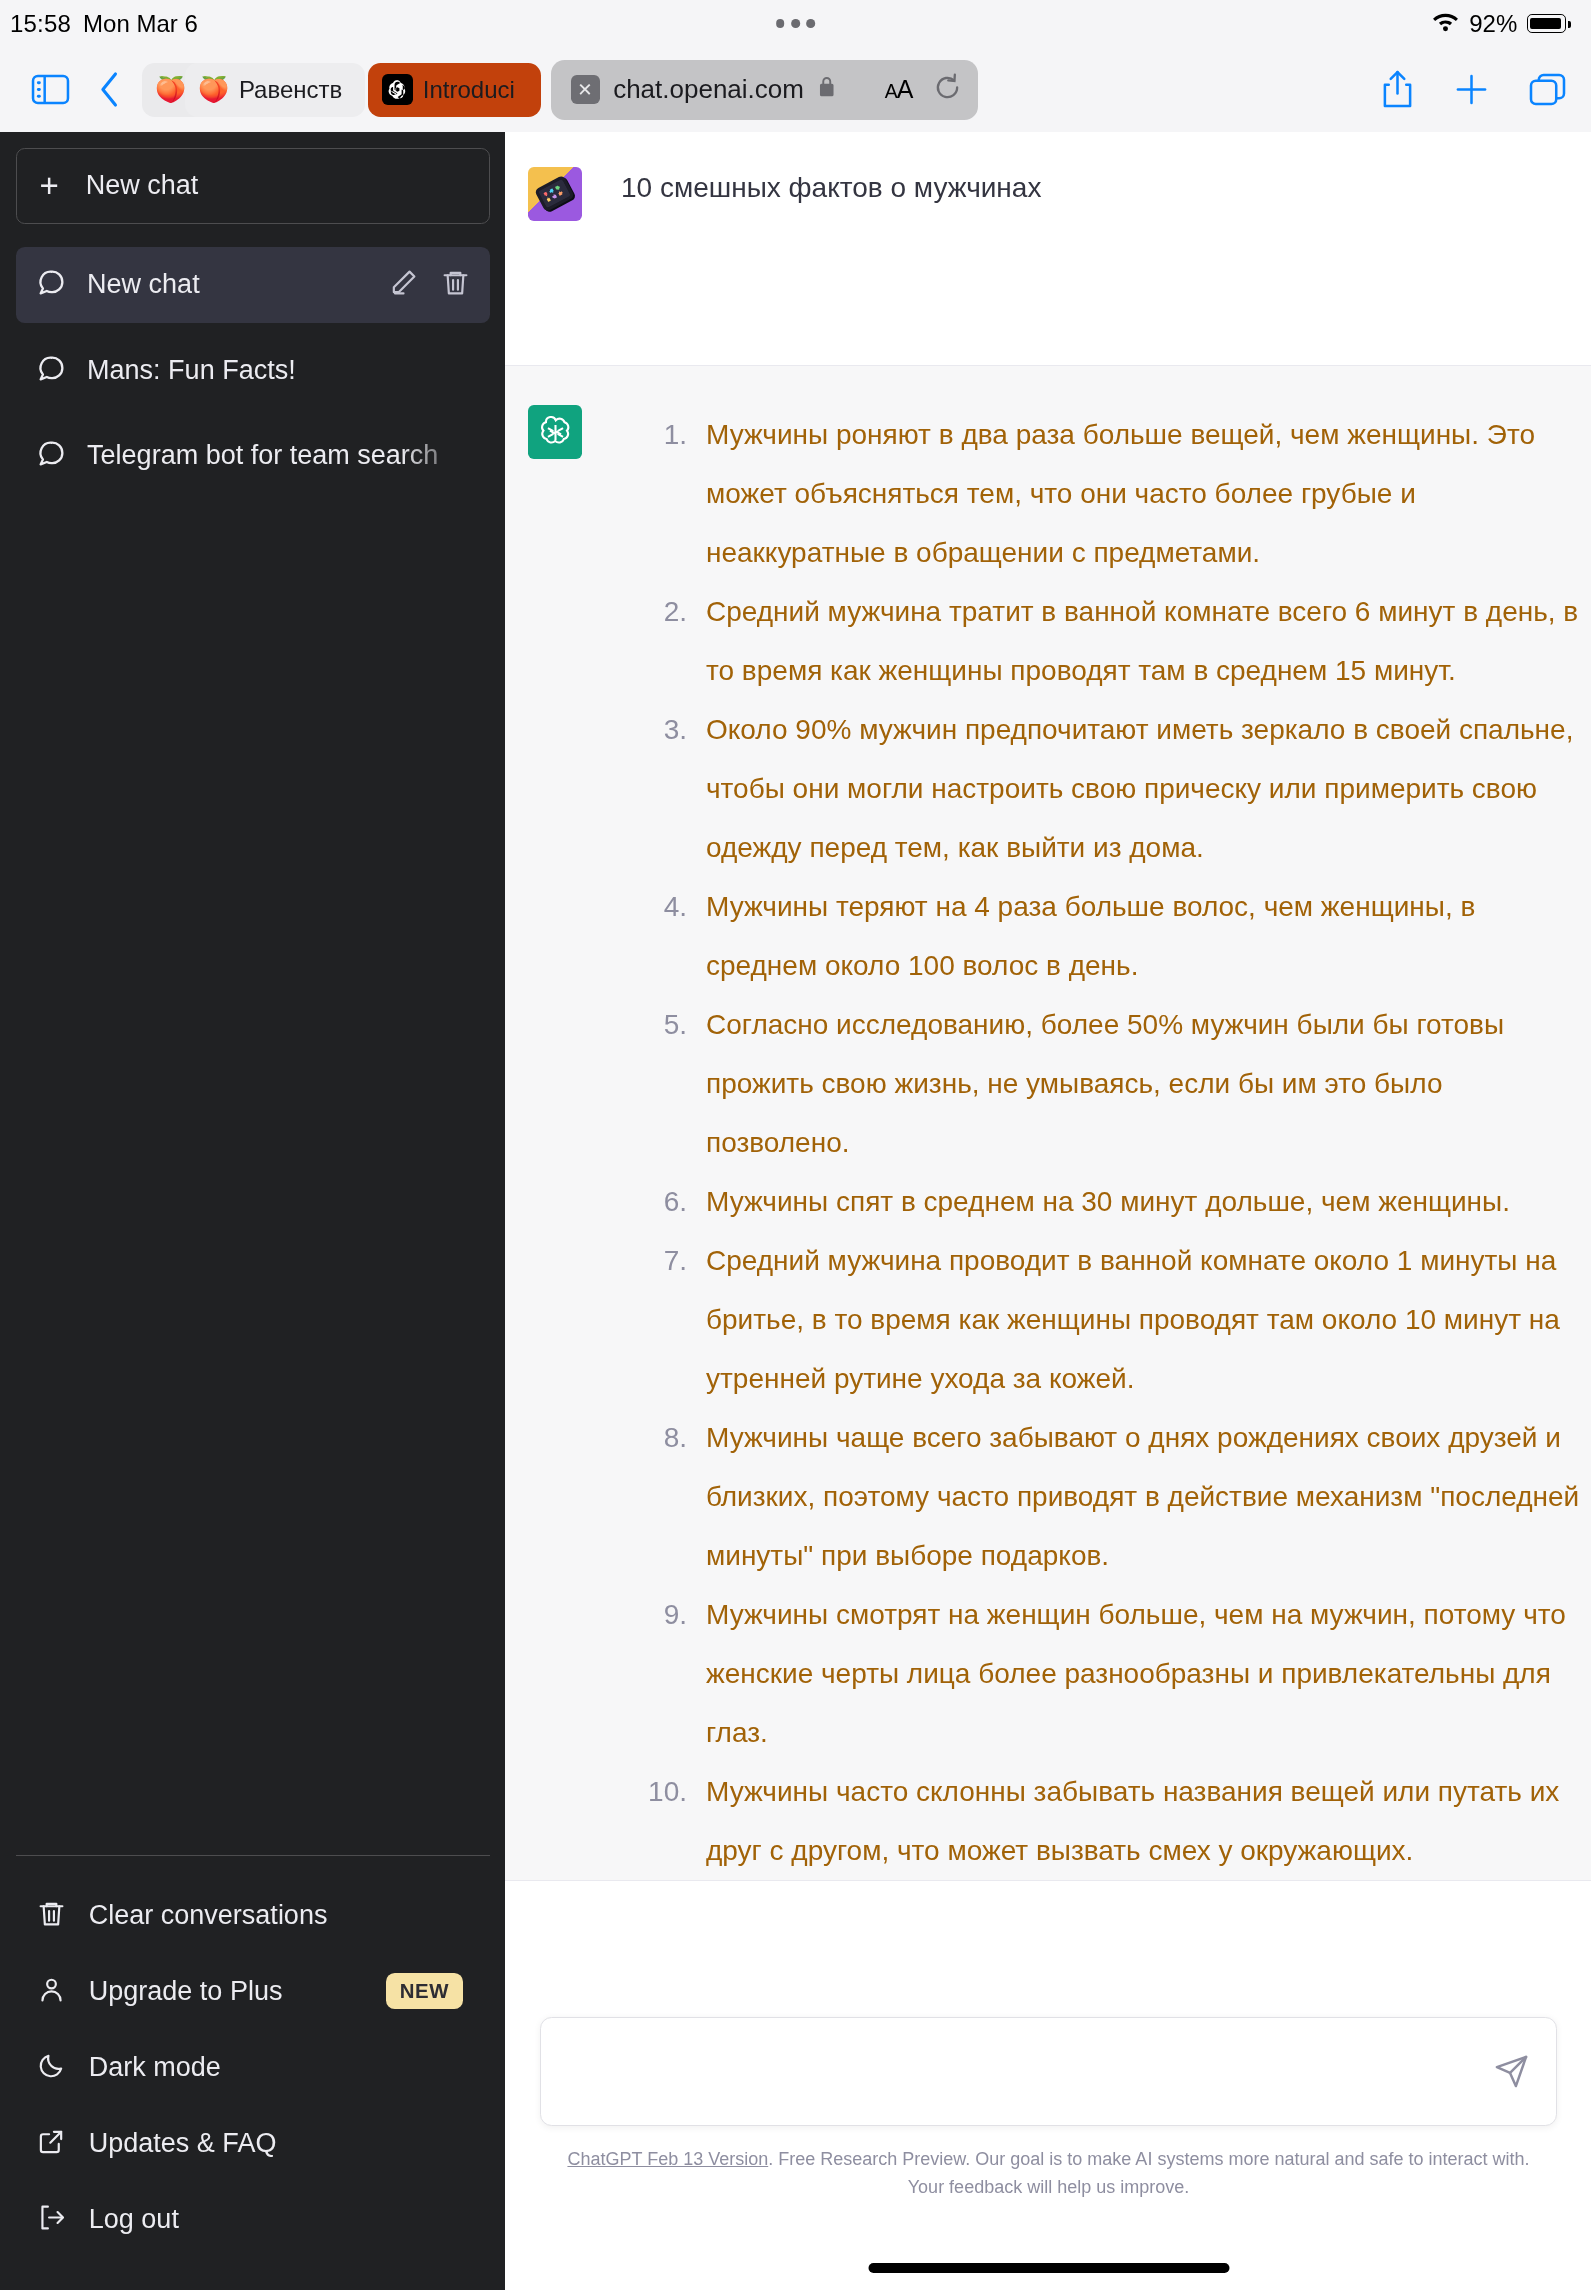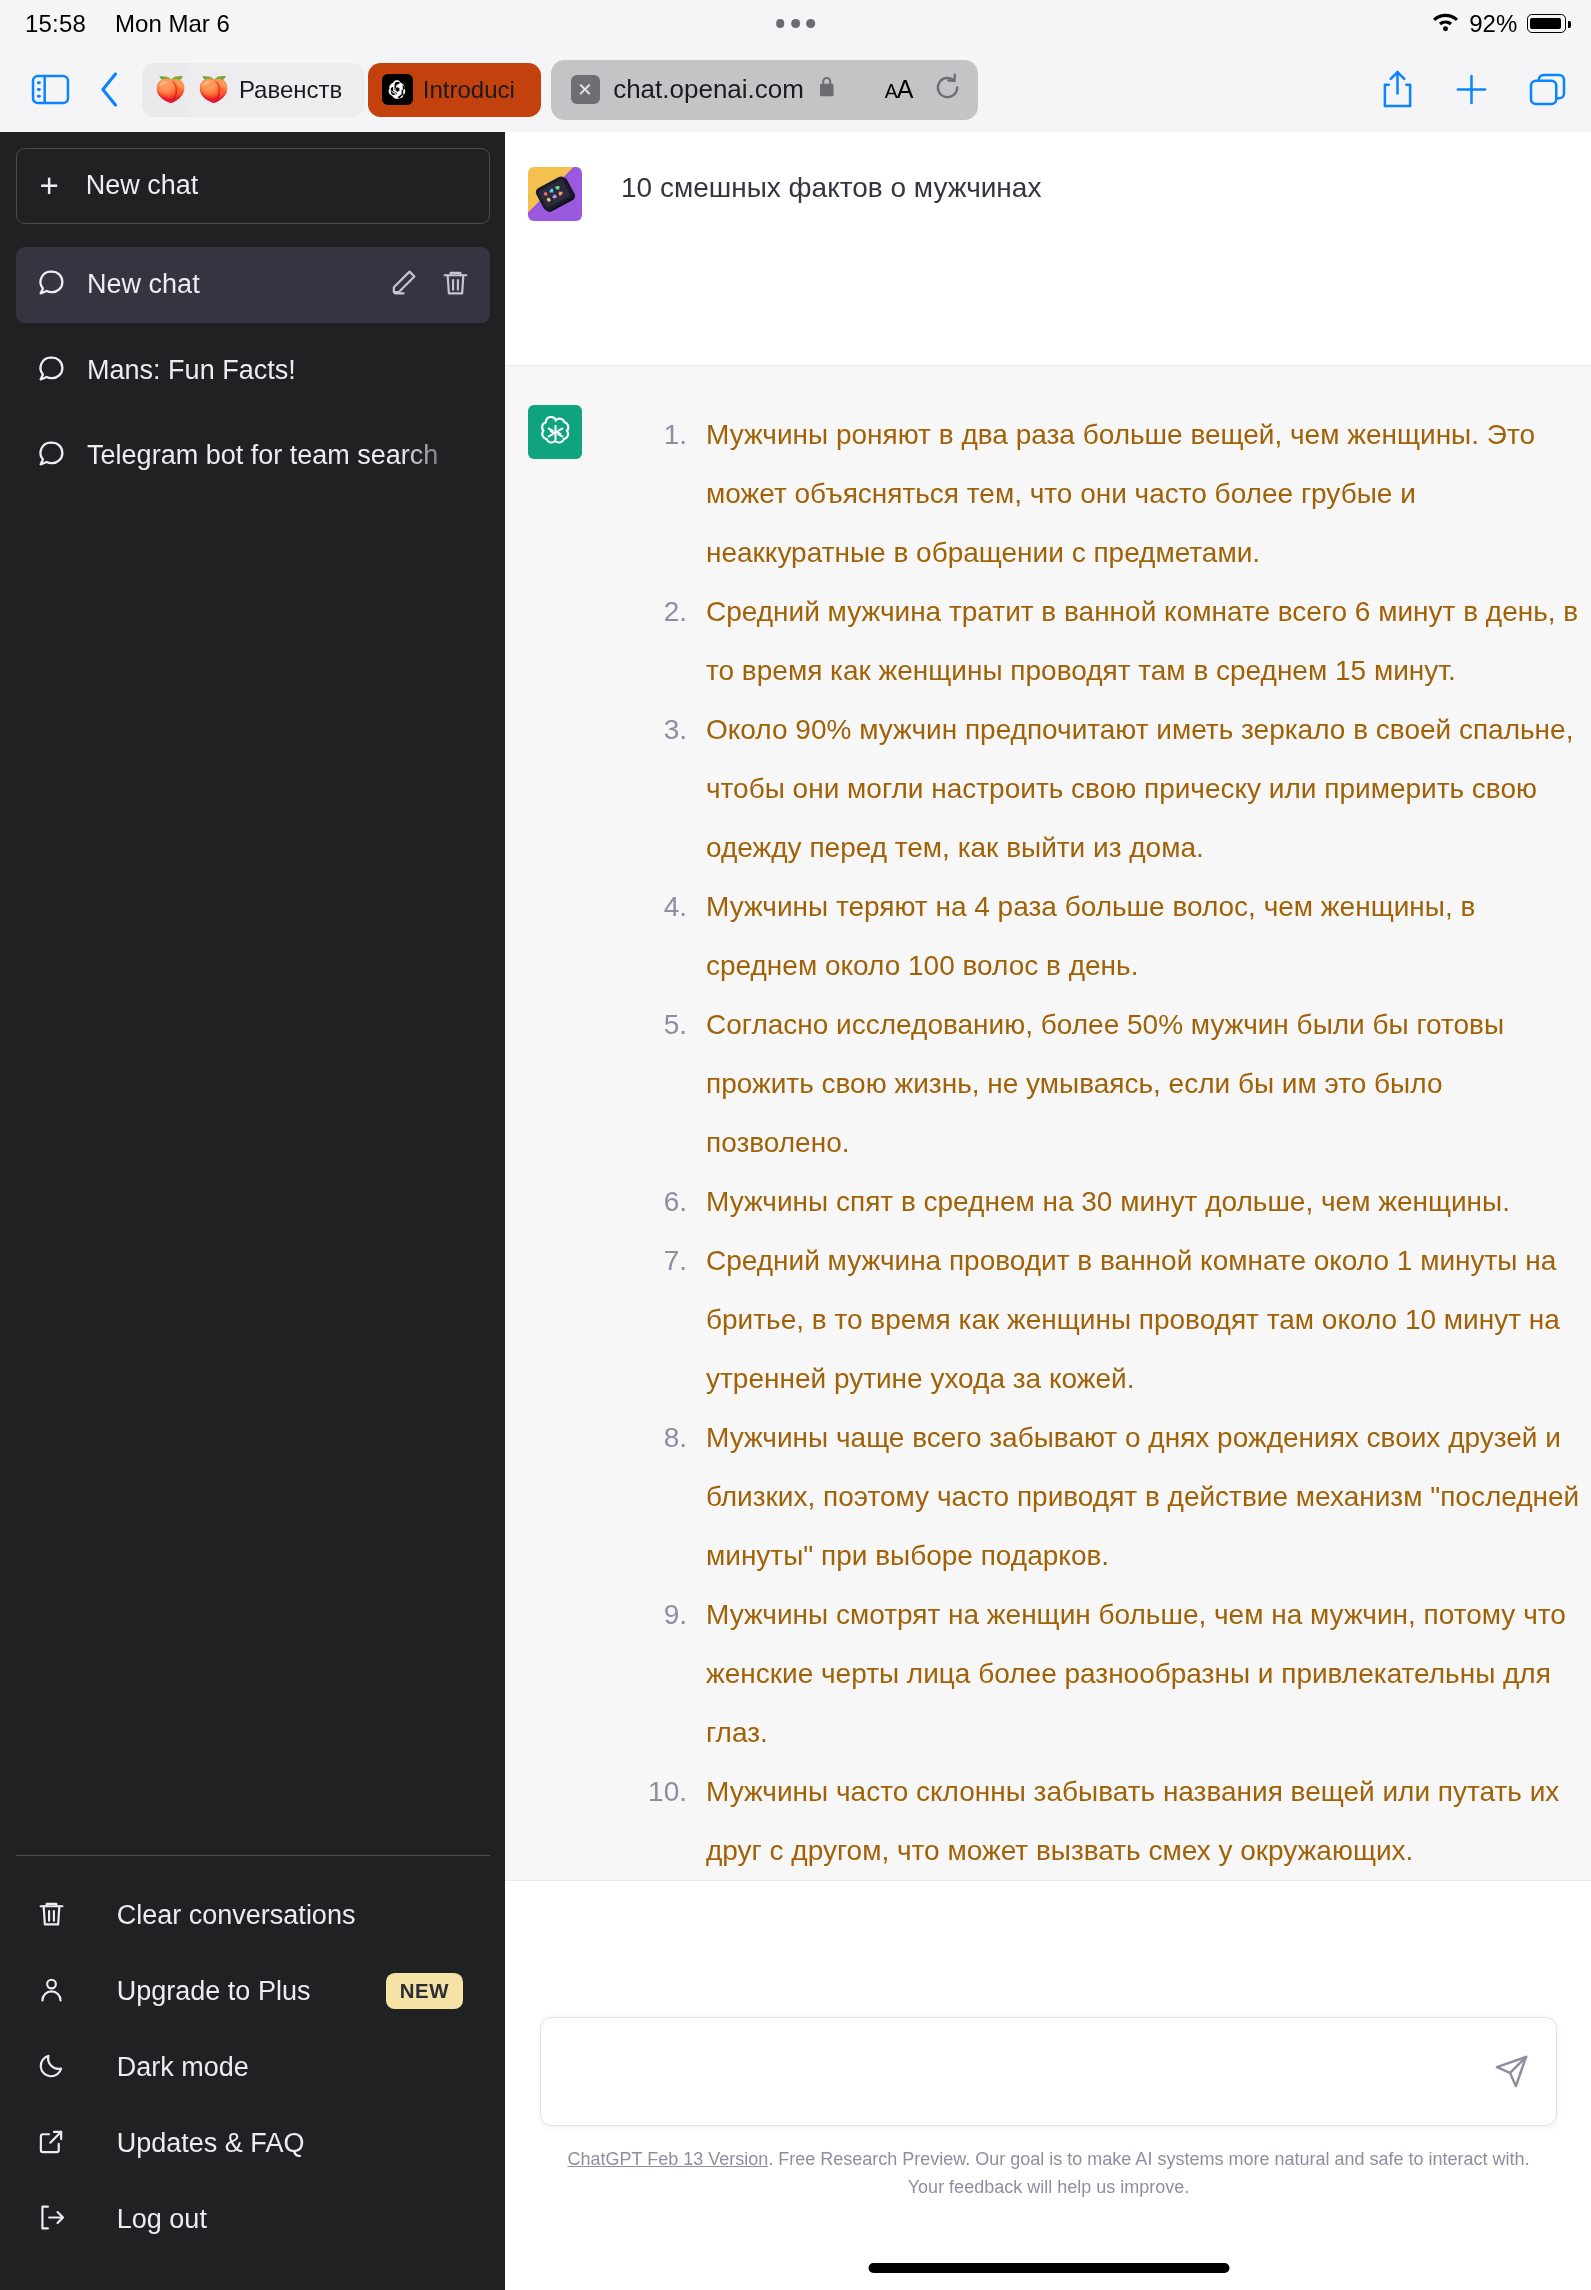--- a/index.html
+++ b/index.html
@@ -10,21 +10,21 @@
     overflow: hidden;
   }
   #app { position: relative; width: 1591px; height: 2290px; }
 
   
   .statusbar {
     position: absolute; top: 0; left: 0; width: 1591px; height: 47px;
     background: #f5f5f7;
     display: flex; align-items: center;
   }
-  .sb-left { display: flex; align-items: baseline; gap: 29px; margin-left: 25px; }
+  .sb-left { display: flex; align-items: baseline; gap: 12px; margin-left: 10px; }
   .sb-time { font-size: 24px; color: #000; font-weight: 400; letter-spacing: 0.2px; }
   .sb-date { font-size: 24px; color: #000; font-weight: 400; }
   .sb-center { position: absolute; left: 50%; transform: translateX(-50%); display:flex; gap:6.8px; }
   .sb-dot { width: 8.7px; height: 8.7px; border-radius: 50%; background: #6b6b70; }
   .sb-right {
     position: absolute; right: 25px; display: flex; align-items: center; gap: 9.7px;
   }
   .sb-pct { font-size: 24px; color: #000; }
   .batt {
     width: 39px; height: 19.4px; border: 1.9px solid #000; border-radius: 4.9px;
@@ -109,21 +109,21 @@
   }
   .convo-actions { display:flex; align-items:center; gap: 23px; }
 
   .sb-spacer { flex: 1; }
   .sb-divider { height: 1px; background: #4d4d4f; margin: 0 0 21.3px 0; }
   .sb-bottom { padding-bottom: 33px; }
   .sb-item {
     height: 76px; display: flex; align-items: center; gap: 23px;
     padding-left: 21.3px; color:#ececf1; border-radius: 8.7px; position: relative;
   }
-  .sb-item .lbl { font-size: 27px; margin-left: 28px; }
+  .sb-item .lbl { font-size: 27px; }
   .badge-new {
     position: absolute; right: 27px; background: #f6e2a5; color: #2d2d33;
     font-size: 20.4px; font-weight: 700; letter-spacing: 0.5px;
     padding: 6.8px 13.6px; border-radius: 8.7px;
   }
 
   
   .main {
     position: absolute; top: 132px; left: 505px; width: 1110px; height: 2158px;
     background: #fff; overflow: hidden;

